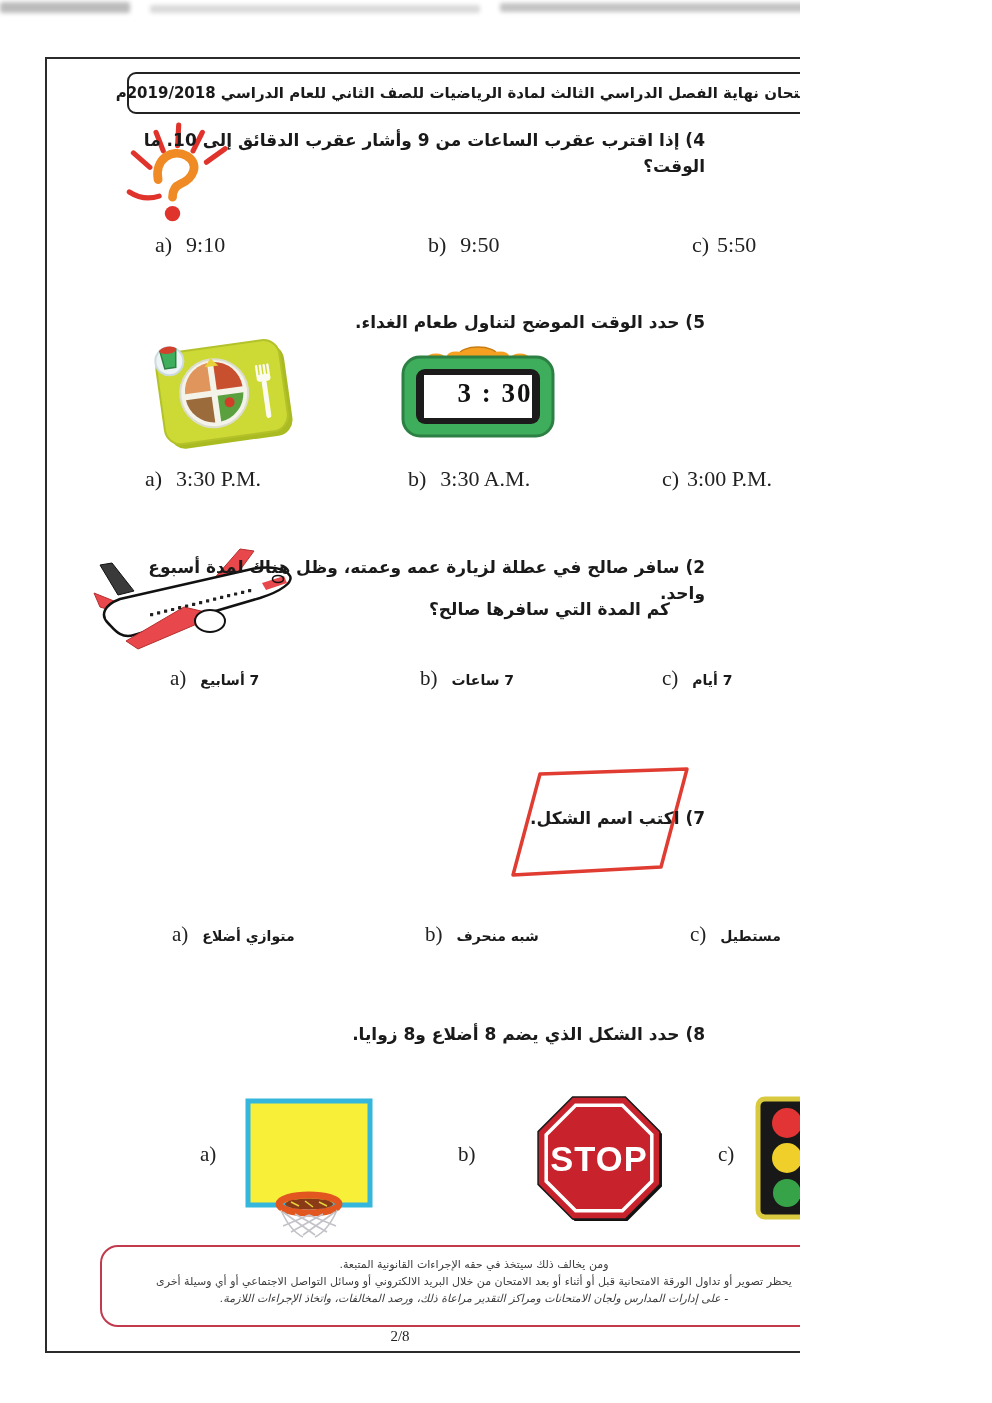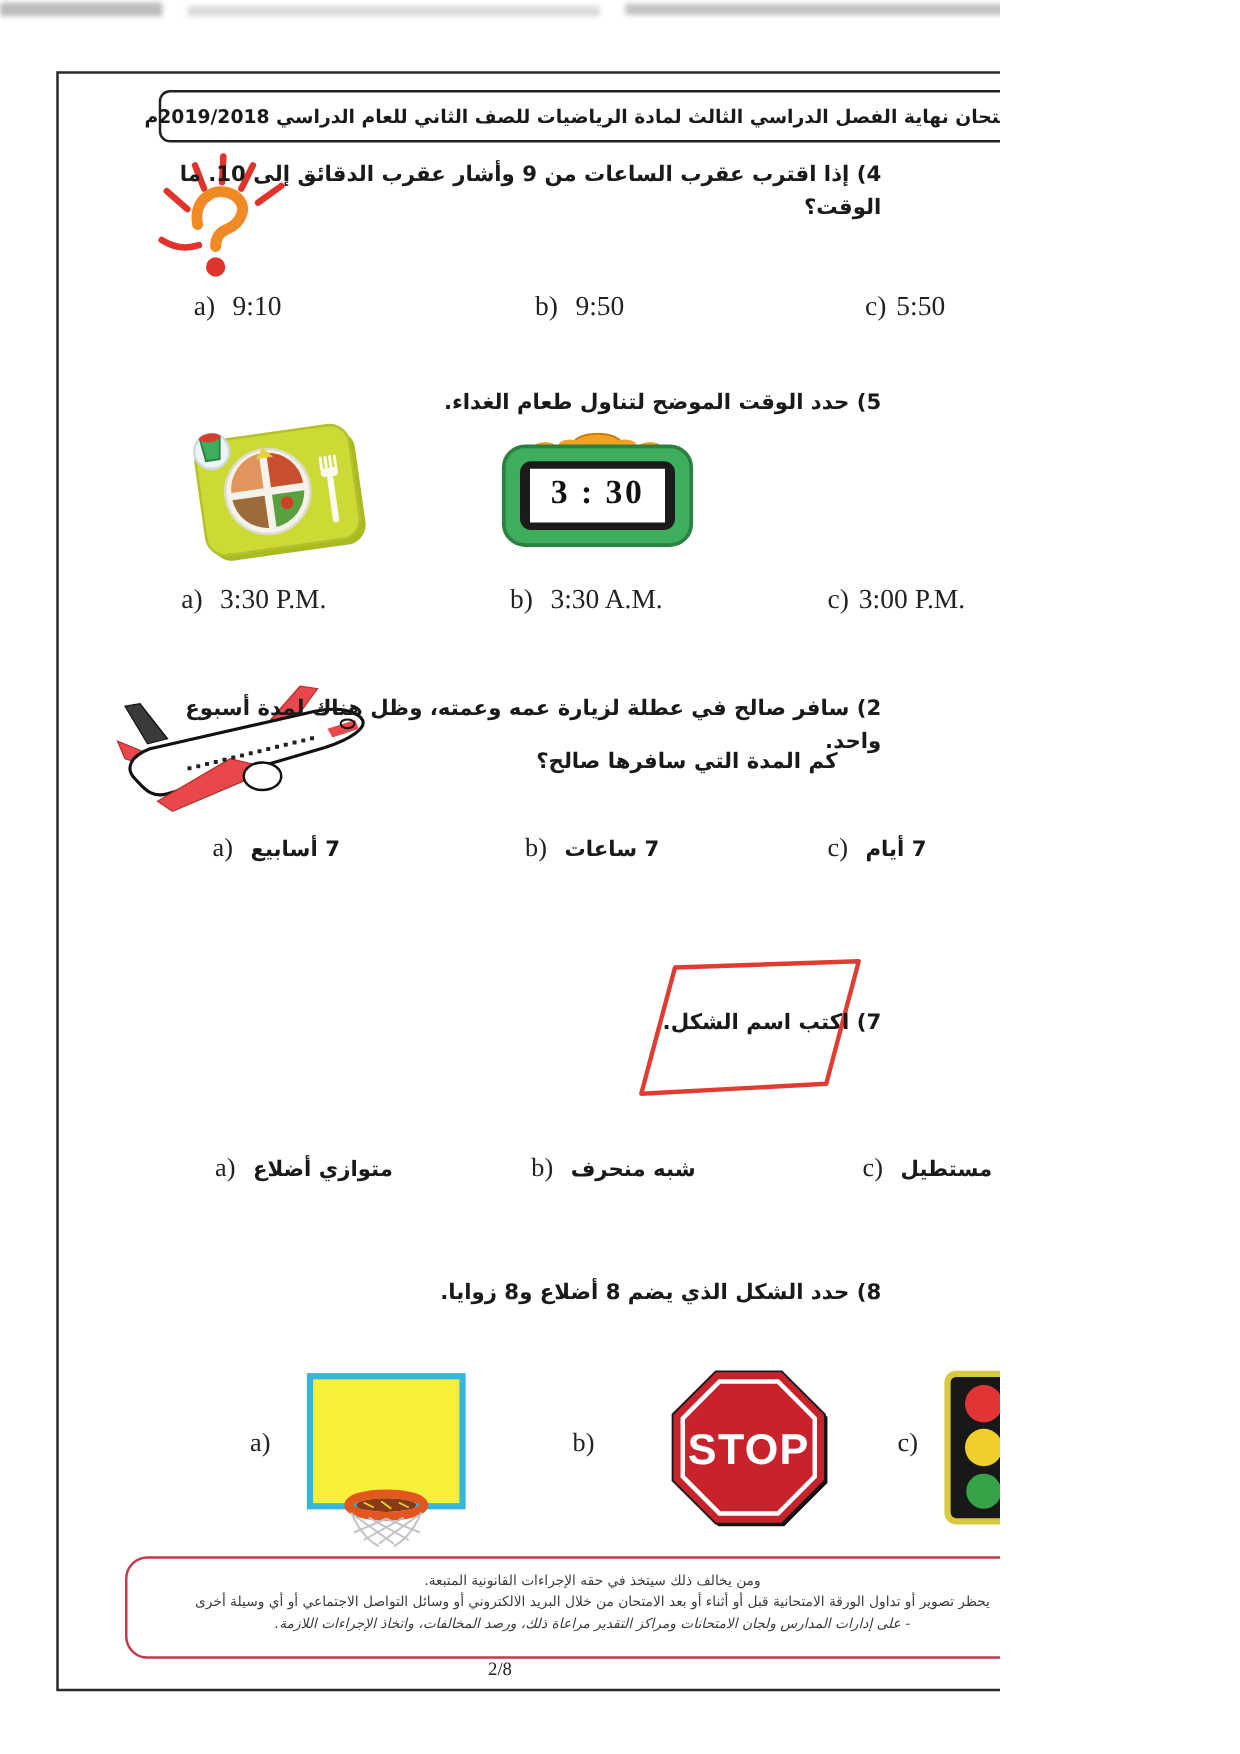--- a/index.html
+++ b/index.html
@@ -8,21 +8,21 @@
   .abs{position:absolute;}
   .smudge{background:#6a6a6a;opacity:.45;filter:blur(2px);border-radius:2px;}
   .page-frame{left:45px;top:57px;width:886px;height:1292px;border:2px solid #2b2b2b;}
   .header-box{left:127px;top:72px;width:704px;height:38px;border:2px solid #222;
               border-radius:9px;display:flex;align-items:center;justify-content:center;}
   .header-title{font-size:15px;font-weight:bold;direction:rtl;white-space:nowrap;}
   .qtext{direction:rtl;text-align:right;font-weight:bold;font-size:17px;line-height:1.5;}
   .optrow-latin{font-family:"Liberation Serif",serif;font-size:22px;color:#222;}
   .opt{display:flex;align-items:baseline;gap:14px;}
   .opt-letter{font-family:"Liberation Serif",serif;font-size:21px;color:#222;}
-  .opt-ar{font-size:17px;font-weight:bold;direction:rtl;}
+  .opt-ar{font-size:14px;font-weight:bold;direction:rtl;}
   .clock-digits{font-family:"Liberation Serif",serif;font-weight:bold;letter-spacing:2px;}
   .footer-box{left:100px;top:1245px;width:772px;height:82px;border:2.5px solid #c23a4e;
               border-radius:18px;box-sizing:border-box;padding:9px 46px 6px 22px;
               direction:rtl;text-align:center;color:#3c3c3c;}
   .footer-line{font-size:11px;line-height:1.55;}
   .page-num{left:0;top:1328px;width:100%;text-align:center;
             font-family:"Liberation Serif",serif;font-size:15px;color:#222;}
   svg{display:block;}
 </style>
 </head>
@@ -101,21 +101,21 @@
     <svg width="160" height="95" viewBox="0 0 160 95">
       <ellipse cx="80" cy="9" rx="19" ry="8" fill="#f5a020" stroke="#c87d14" stroke-width="1.5"></ellipse>
       <ellipse cx="38" cy="12" rx="9" ry="4.5" fill="#f5a020"></ellipse>
       <ellipse cx="58" cy="10" rx="9" ry="4.5" fill="#f5a020"></ellipse>
       <ellipse cx="102" cy="10" rx="9" ry="4.5" fill="#f5a020"></ellipse>
       <ellipse cx="122" cy="12" rx="9" ry="4.5" fill="#f5a020"></ellipse>
       <rect x="5" y="11" width="150" height="79" rx="17" fill="#3fae5c" stroke="#2c8043" stroke-width="3"></rect>
       <rect x="18" y="23" width="124" height="55" rx="9" fill="#1b1b1b"></rect>
       <rect x="26" y="29" width="108" height="43" fill="#ffffff"></rect>
     </svg>
-    <div class="abs clock-digits" style="left:26px;top:32px;width:108px;text-align:center;font-size:27px;color:#111;">3 : 30</div>
+    <div class="abs clock-digits" style="left:26px;top:32px;width:108px;text-align:center;font-size:27px;color:#111;padding-left:17px;">3 : 30</div>
   </div>
 
   <div class="abs opt optrow-latin" style="left:145px;top:466px;">
     <span>a)</span>
     <span>3:30 P.M.</span>
   </div>
   <div class="abs opt optrow-latin" style="left:408px;top:466px;">
     <span>b)</span>
     <span>3:30 A.M.</span>
   </div>

